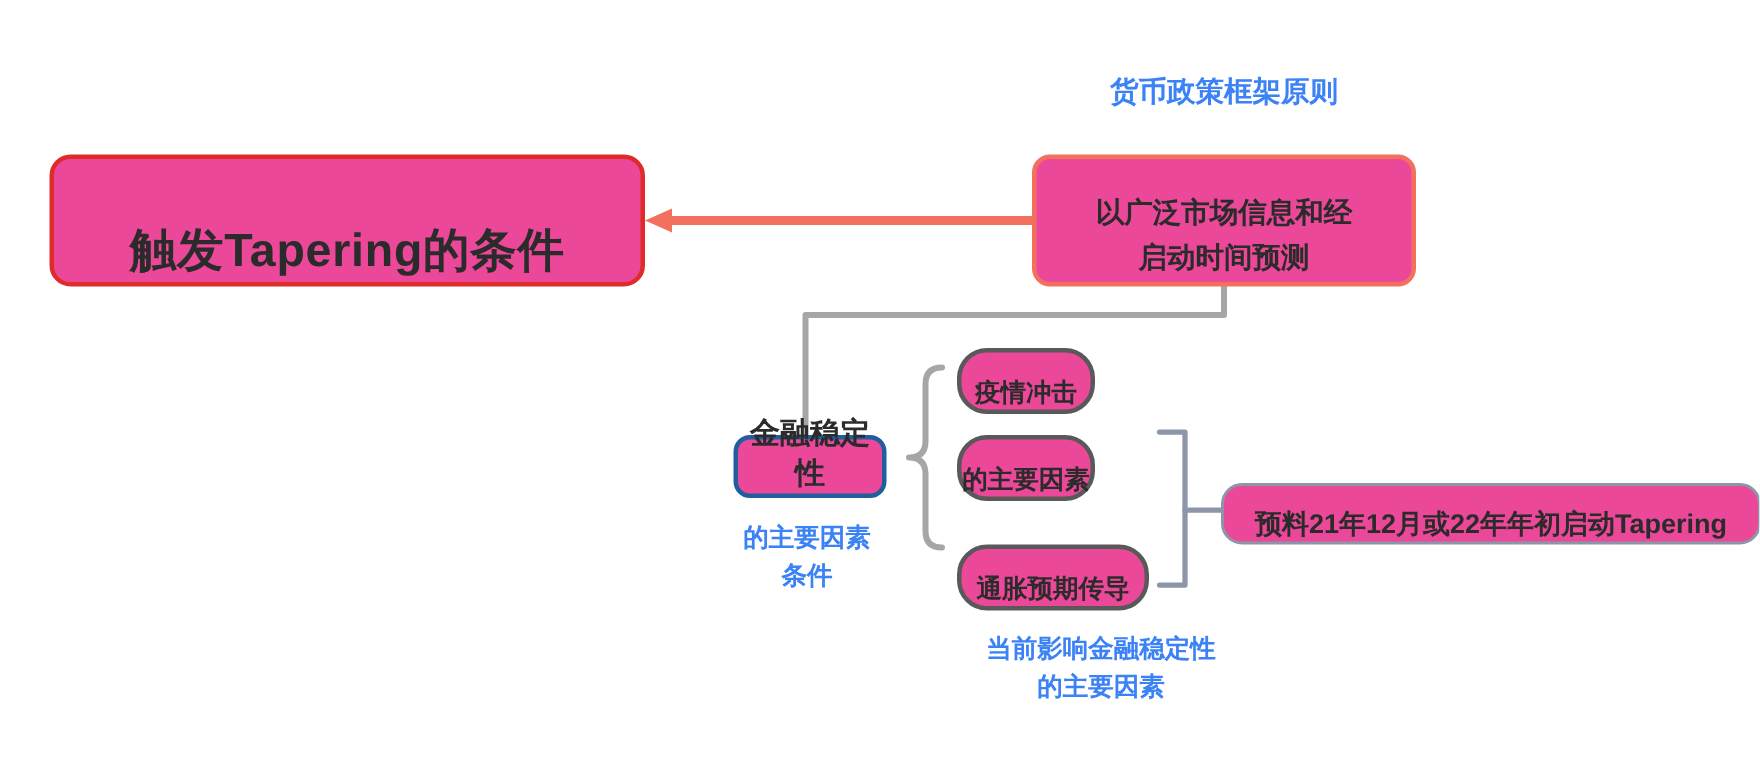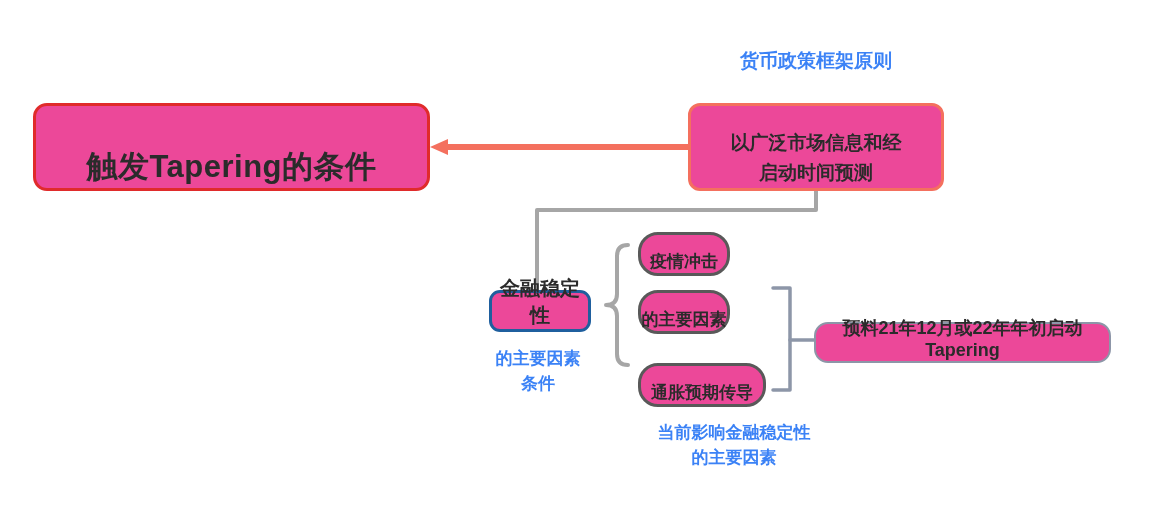--- a/index.html
+++ b/index.html
@@ -86,21 +86,21 @@
     height: 44px;
   }
   .node-factor.f1 { top: 232px; width: 92px; }
   .node-factor.f2 { top: 290px; width: 92px; }
   .node-factor.f3 { top: 363px; width: 128px; font-family: Liberation Serif, serif; }
 
   
   .node-prediction {
     left: 814px;
     top: 322px;
-    width: 297px;
+    width: 360px;
     height: 41px;
     border: 2px solid #8d96a8;
     border-radius: 14px;
     font-size: 18px;
     font-weight: bold;
   }
 
   
   .caption {
     position: absolute;

